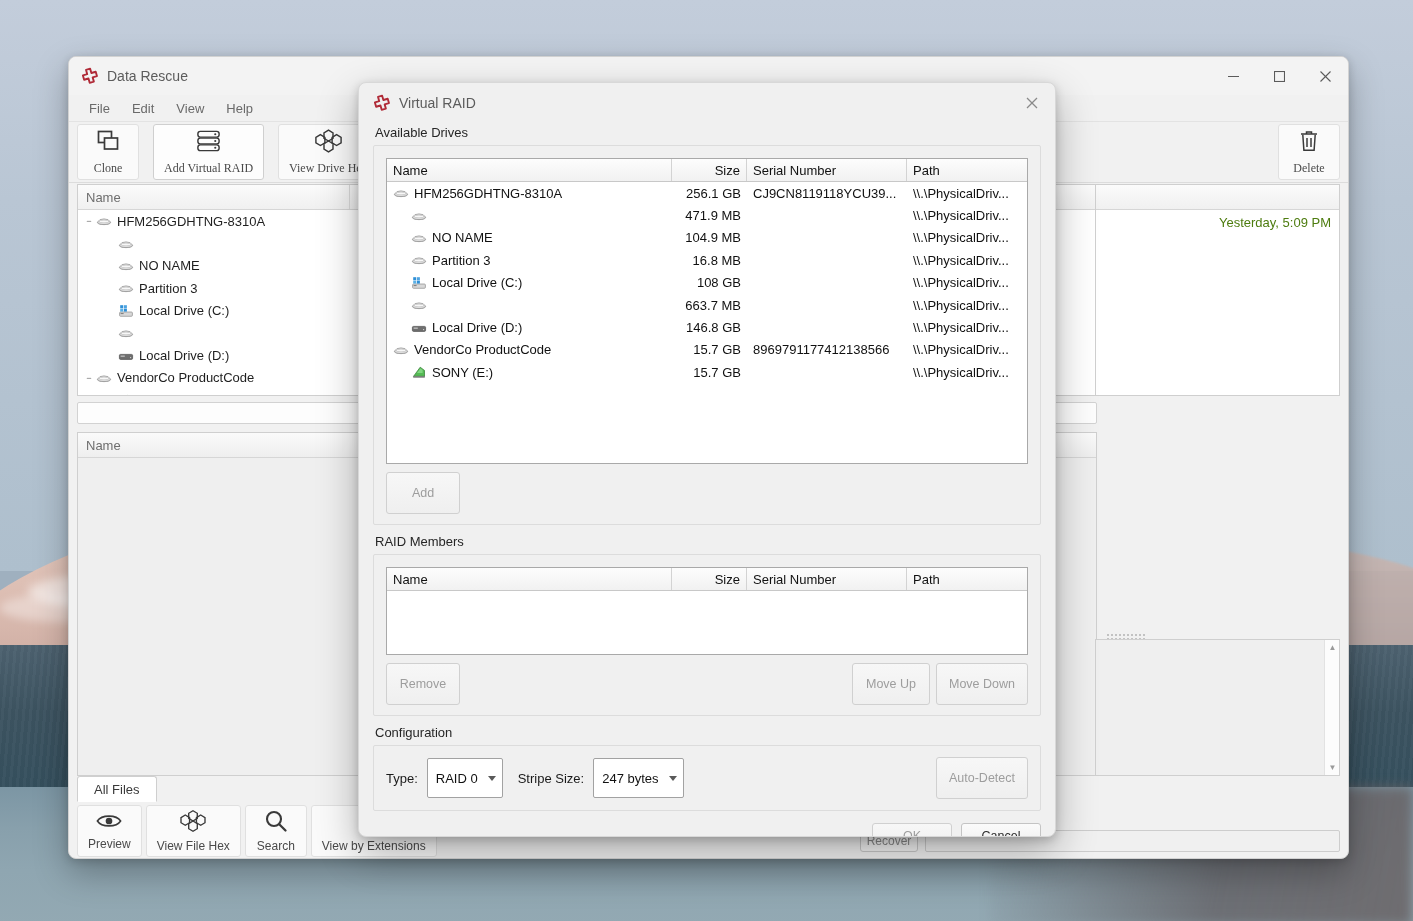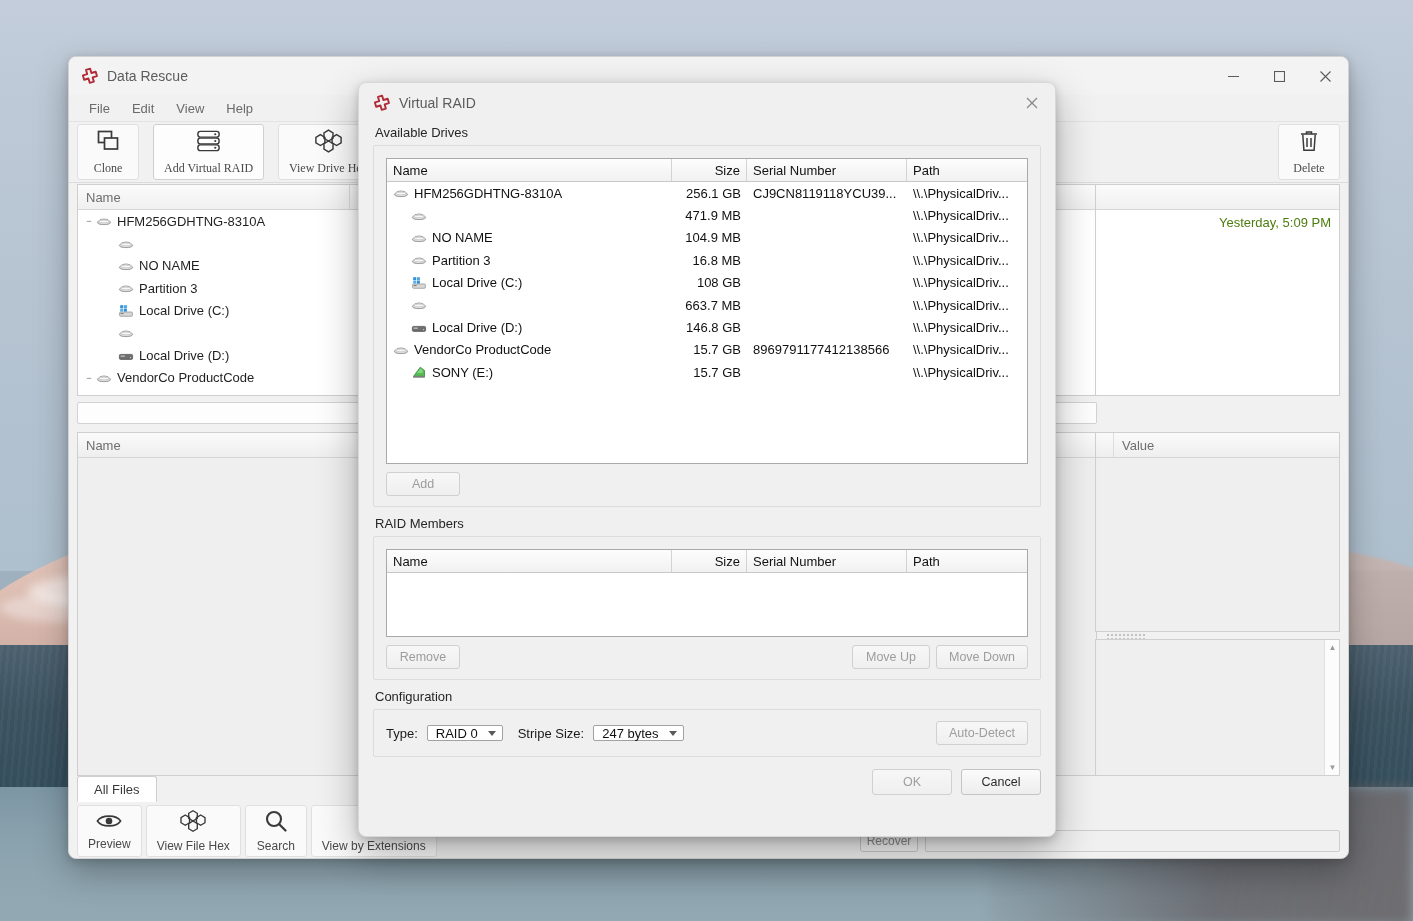--- a/index.html
+++ b/index.html
@@ -220,32 +220,32 @@
   .th.c-serial{ width:160px; }
   .th.c-path  { flex:1; border-right:none; }
   .tbl-rows { position:relative; }
   .drow { height:22.4px; display:flex; align-items:center; font-size:13px; color:#111; }
   .drow .d-name { width:285px; display:flex; align-items:center; overflow:hidden; white-space:nowrap; }
   .drow .d-size { width:75px; text-align:right; padding-right:6px; }
   .drow .d-serial { width:160px; padding-left:6px; overflow:hidden; white-space:nowrap; }
   .drow .d-path { flex:1; padding-left:6px; overflow:hidden; white-space:nowrap; }
 
   .btn {
-    height:24px; min-width:74px; padding:0 12px;
+    height:42px; min-width:74px; padding:0 12px;
     background:linear-gradient(180deg,#fbfbfb,#ededed);
     border:1px solid #c4c4c4; border-radius:3px;
     font-size:12.5px; color:#2b2b2b; display:inline-flex;
     align-items:center; justify-content:center;
   }
   .btn.disabled { color:#9d9d9d; background:linear-gradient(180deg,#f7f7f7,#efefef); border-color:#d0d0d0; }
   .btn.wide { min-width:78px; }
   .btn.dlg { min-width:80px; height:26px; }
 
   .combo {
-    height:16px; background:#fff; border:1px solid #a2a2a2; border-radius:2px;
+    height:40px; background:#fff; border:1px solid #a2a2a2; border-radius:2px;
     display:inline-flex; align-items:center; padding:0 6px 0 8px; font-size:13px; color:#111;
     gap:10px;
   }
   .caret { width:0;height:0;border-left:4px solid transparent;border-right:4px solid transparent;
     border-top:5px solid #5a5a5a; }
 
   
   .ico { width:16px; height:16px; flex:none; margin-right:5px; display:inline-block; }
   .ico svg { display:block; }
 </style>
@@ -512,26 +512,20 @@
       <div class="tab-chip">All Files</div>
     </div>
 
     <div id="meta-panel">
       <div class="col-head">
         <div class="ch" style="flex:1;border-right:none;"></div>
       </div>
       <div class="ts">Yesterday, 5:09 PM</div>
     </div>
 
-    <div id="props-panel">
-      <div class="col-head">
-        <div class="ch-key"></div>
-        <div class="ch" style="flex:1;border-right:none;">Value</div>
-      </div>
-    </div>
 
     <div id="preview-panel">
       <div class="grip-dots"></div>
       <div class="scrollbar">
         <div class="sb-arrow up">▲</div>
         <div class="sb-arrow down">▼</div>
       </div>
     </div>
 
     <div id="bottom-toolbar">

